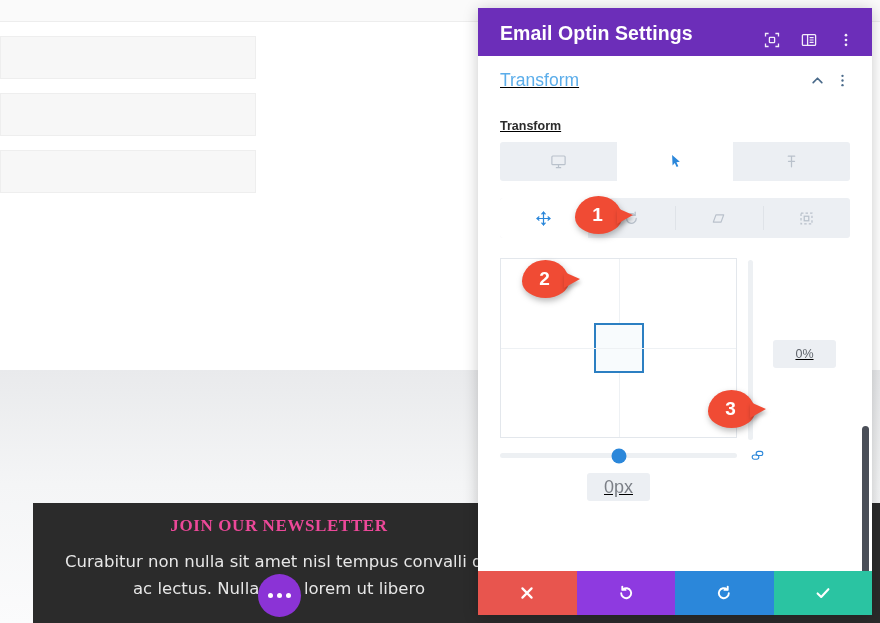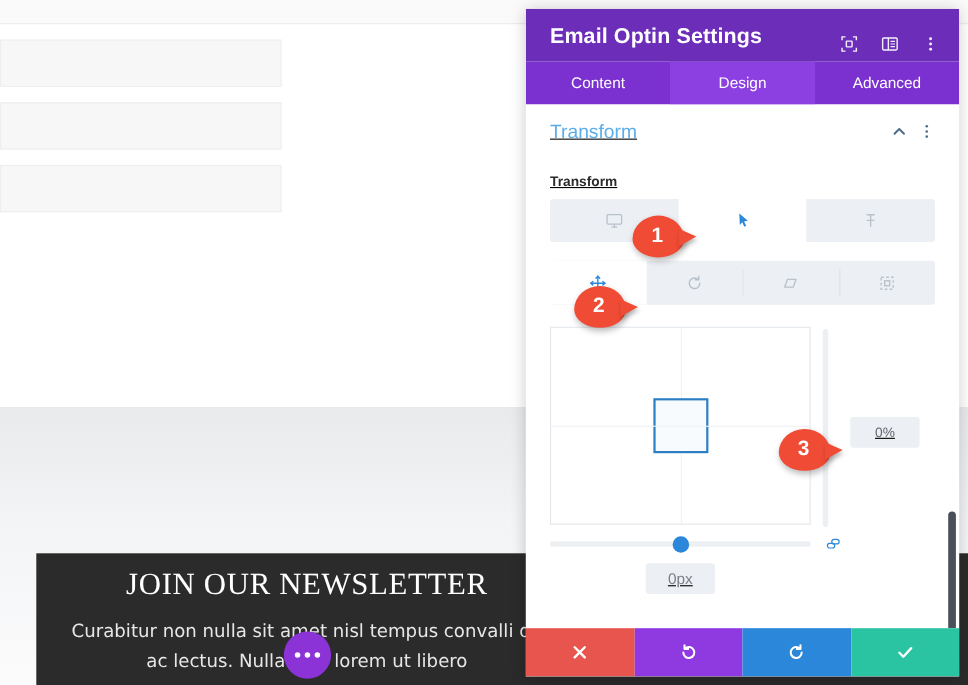--- a/index.html
+++ b/index.html
@@ -32,21 +32,21 @@
   }
 
   
   .newsletter {
     position: absolute; left: 33px; top: 503px; width: 847px; height: 120px;
     background: #2b2b2b; overflow: hidden;
   }
   .newsletter-inner { width: 492px; text-align: center; padding-top: 13px; }
   .nl-title {
     font-family: "Liberation Serif", serif;
-    font-size: 28px; font-weight: 400; color: #ffffff;
+    font-size: 17px; font-weight: 700; color: #ec4899;
     letter-spacing: 0.6px;
   }
   .nl-body {
     margin-top: 13px;
     font-size: 16.5px; line-height: 1.62; color: #e7e7e7;
     font-family: "DejaVu Sans", sans-serif;
     white-space: nowrap;
   }
   .nl-line { display: block; }
 
@@ -164,21 +164,21 @@
     position: absolute; left: 50%; top: 50%; transform: translate(-50%,-50%);
     width: 15px; height: 15px; border-radius: 50%; background: #2b87da;
     cursor: grab;
   }
   .link-ico { margin-left: 13px; width: 15px; height: 15px; cursor: pointer; }
 
   .px-field {
     width: 63px; height: 28px; margin: 10px 0 0 87px;
     background: #eceff3; border-radius: 3px;
     display: flex; align-items: center; justify-content: center;
-    font-size: 14px; color: #7b7f86; cursor: text;
+    font-size: 18px; color: #7b7f86; cursor: text;
   }
 
   
   .panel-scroll {
     position: absolute; right: 3px; top: 370px; width: 7px; height: 148px;
     background: #4a4f58; border-radius: 4px; cursor: pointer;
   }
 
   
   .action-bar { display: flex; height: 44px; flex: 0 0 auto; }
@@ -267,25 +267,20 @@
           <path d="M8.6 5.6h4M8.6 8h4M8.6 10.4h4" stroke-width="1.1"></path>
         </svg>
         <svg class="hdr-ico" viewBox="0 0 16 16" fill="#ffffff">
           <circle cx="8" cy="3.2" r="1.35"></circle>
             <circle cx="8" cy="8" r="1.35"></circle>
             <circle cx="8" cy="12.8" r="1.35"></circle>
         </svg>
       </div>
     </div>
 
-    <div class="tabs">
-      <div class="tab">Content</div>
-      <div class="tab active">Design</div>
-      <div class="tab">Advanced</div>
-    </div>
 
     <div class="panel-body">
 
       <div class="section-head">
         <div class="section-title">Transform</div>
         <svg class="sec-ico" viewBox="0 0 16 16" fill="none" stroke="#4a6a8a" stroke-width="1.8" stroke-linecap="round" stroke-linejoin="round">
           <path d="M3.4 10.2L8 5.6l4.6 4.6"></path>
         </svg>
         <svg class="sec-ico" viewBox="0 0 16 16" fill="#4a6a8a">
           <circle cx="8" cy="3" r="1.25"></circle>

